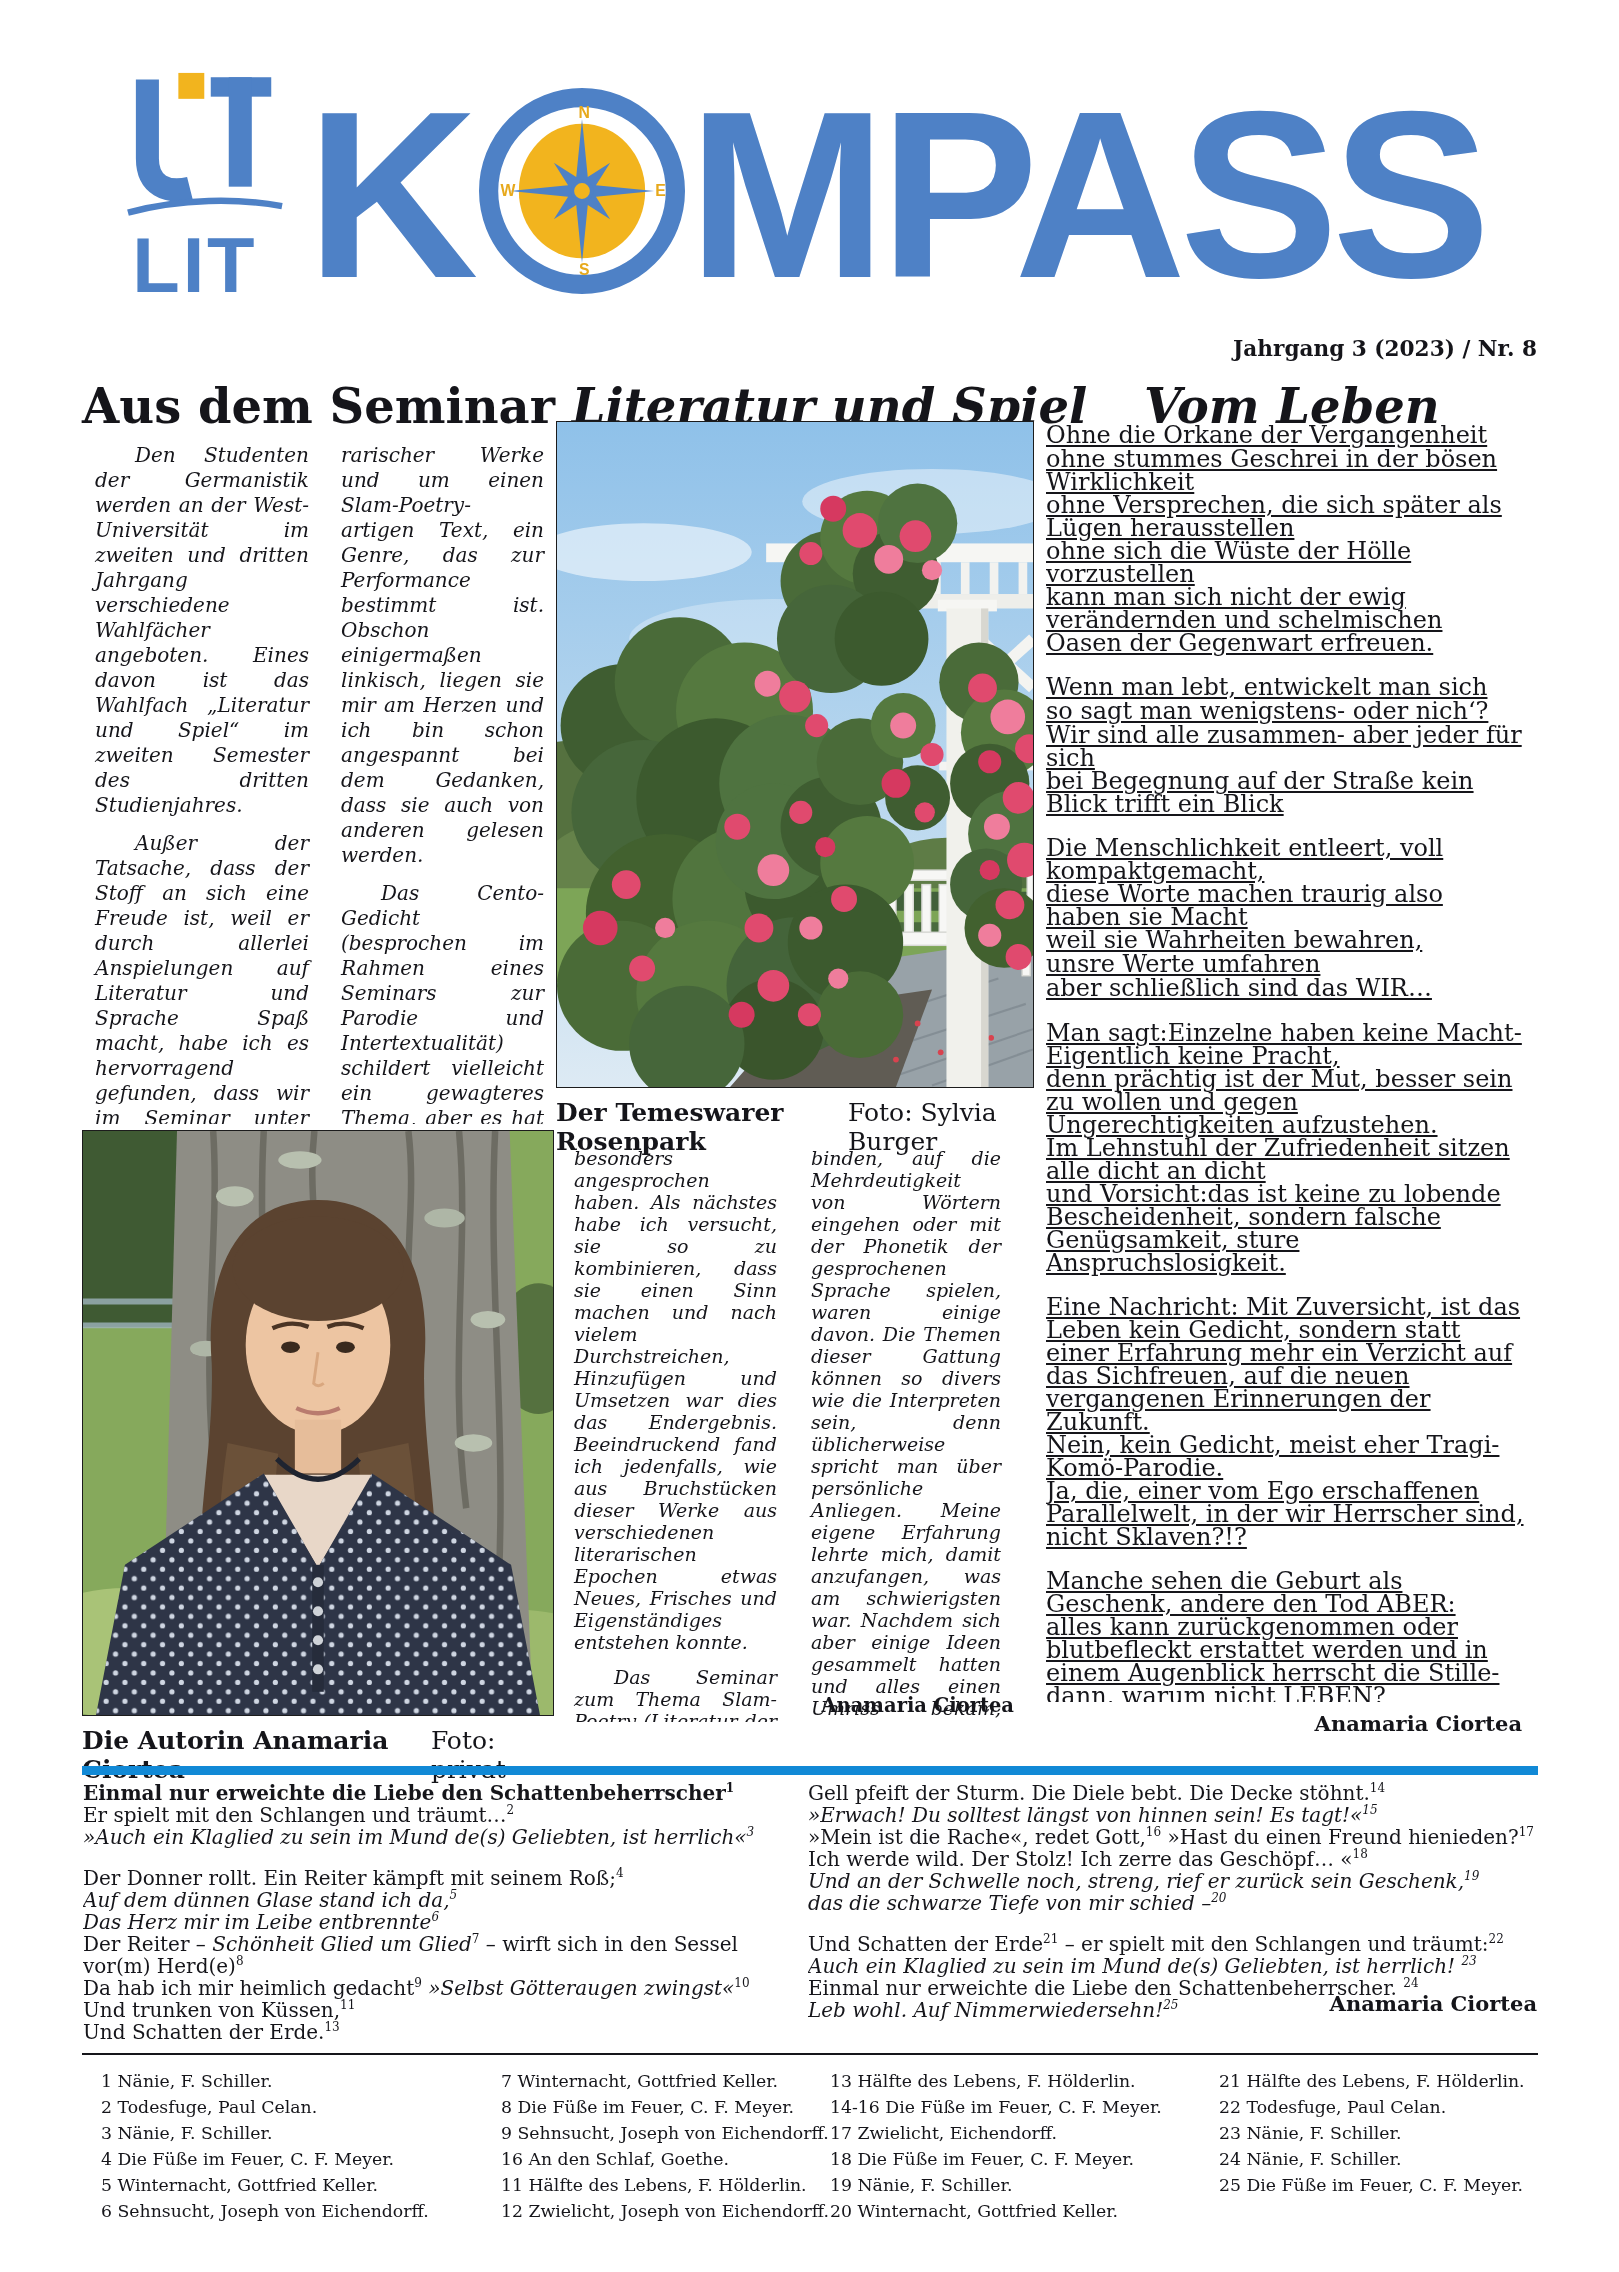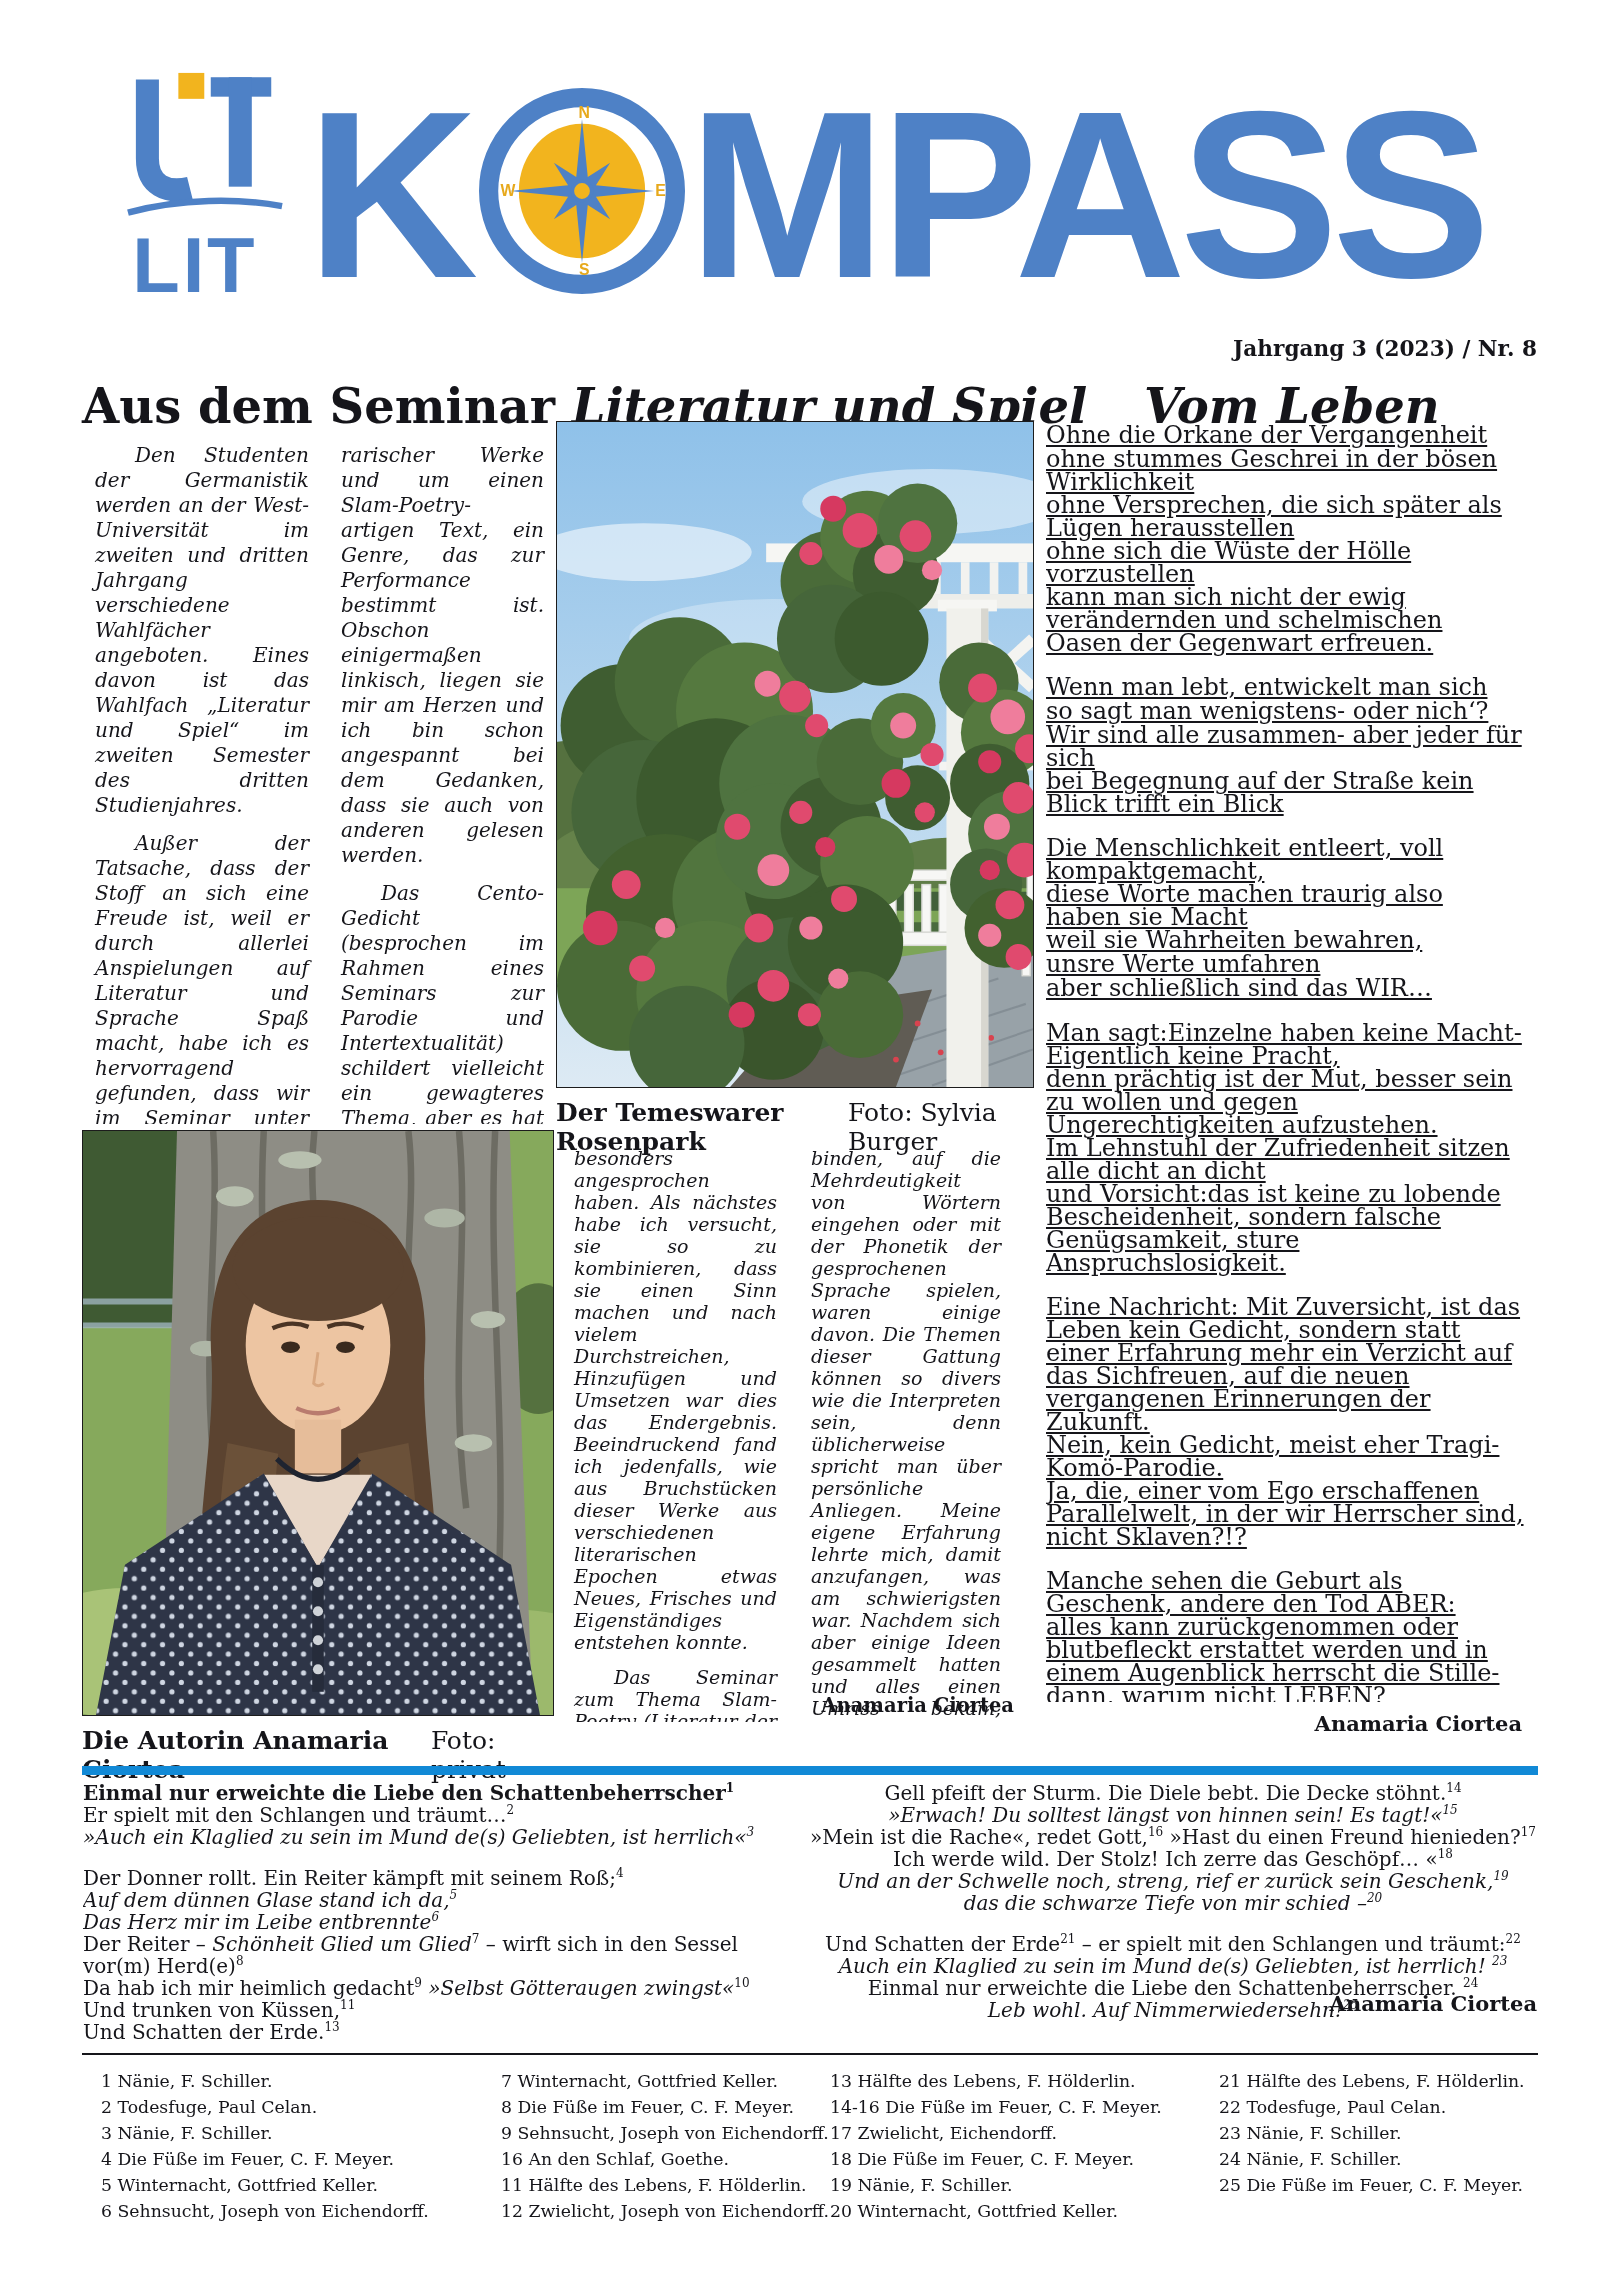--- a/index.html
+++ b/index.html
@@ -46,21 +46,21 @@
   .sig{position:absolute;font-weight:700;font-size:21px;text-align:right;}
   .sig-c4{left:798px;top:1694px;width:216px;font-size:19.5px;}
   .sig-poem{left:1046px;top:1711px;width:476px;}
   .sig-bottom{left:808px;top:1991px;width:729px;}
   
   .blue-rule{position:absolute;left:82px;top:1766px;width:1456px;height:9.4px;background:#1189d6;}
   .black-rule{position:absolute;left:82px;top:2053px;width:1456px;height:2.2px;background:#15151a;}
   
   .bpoem{position:absolute;top:1782px;font-size:20px;line-height:22px;overflow:hidden;height:268px;}
   .bl{left:83px;width:721px;}
-  .br{left:808px;width:730px;text-align:center;}
+  .br{left:808px;width:730px;}
   .bpoem .pgap{height:19px;}
   
   .fncol{position:absolute;top:2068px;font-size:17.3px;line-height:26px;}
   .f1{left:101px;width:400px;}
   .f2{left:501px;width:361px;}
   .f3{left:830px;width:350px;}
   .f4{left:1219px;width:332px;}
   .fn{white-space:nowrap;}
 </style>
 </head>

